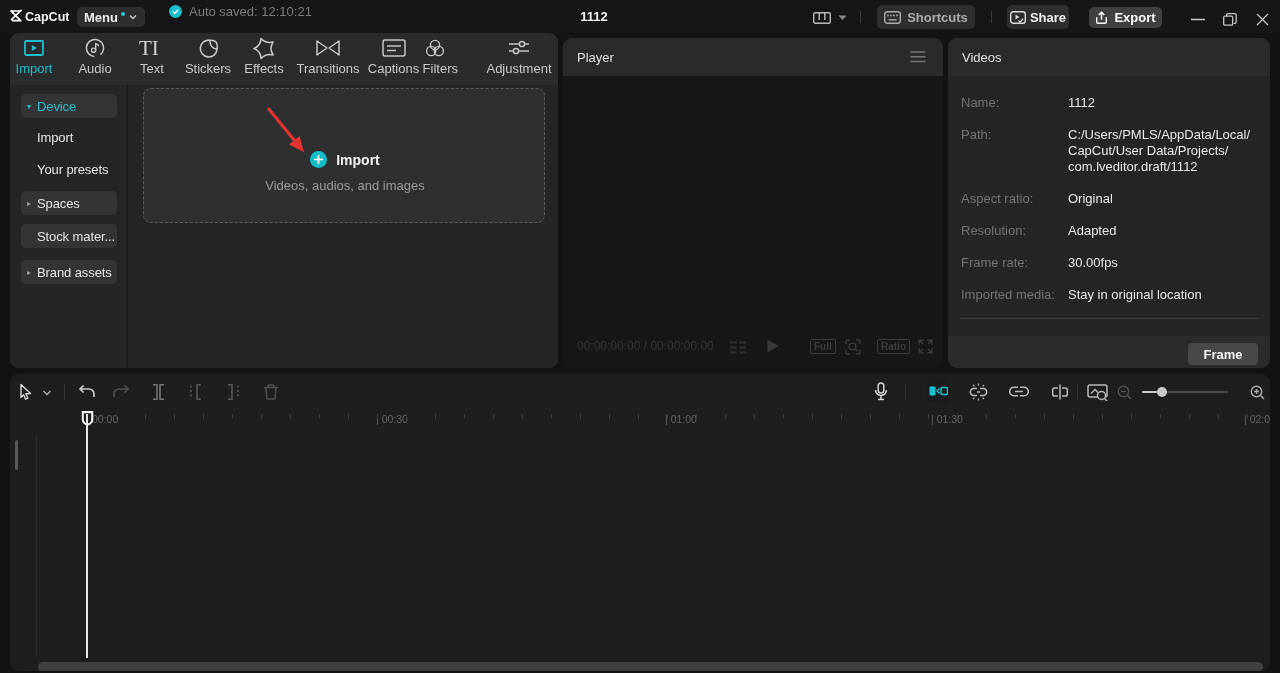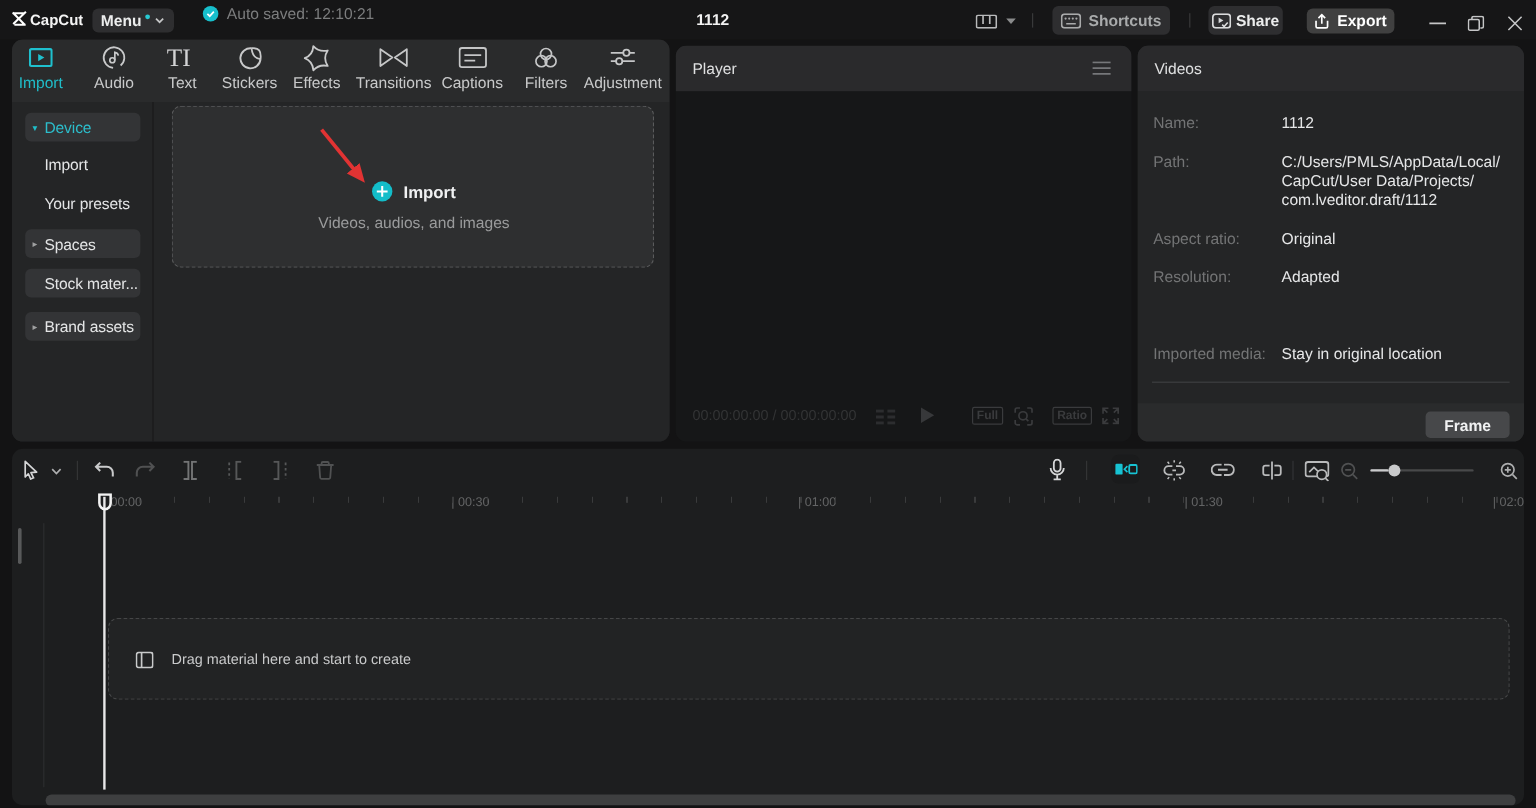--- a/index.html
+++ b/index.html
@@ -196,21 +196,21 @@
       <div class="tab" style="left:353px; width:61px;">
         <div class="ticon">
             <svg width="24" height="18" viewBox="0 0 24 18">
               <rect x="1" y="1" width="22" height="16" rx="2" fill="none" stroke="#c5c6c7" stroke-width="1.5"></rect>
               <line x1="5" y1="7" x2="19" y2="7" stroke="#c5c6c7" stroke-width="1.5"></line>
               <line x1="5" y1="11.5" x2="14" y2="11.5" stroke="#c5c6c7" stroke-width="1.5"></line>
             </svg>
           </div>
         Captions
       </div>
-      <div class="tab" style="left:422px; width:46px;">
+      <div class="tab" style="left:402px; width:46px;text-align:right;">
         <div class="ticon">
             <svg width="22" height="20" viewBox="0 0 22 20">
               <circle cx="11" cy="7" r="4.6" fill="none" stroke="#c5c6c7" stroke-width="1.4"></circle>
               <circle cx="7.2" cy="13" r="4.6" fill="none" stroke="#c5c6c7" stroke-width="1.4"></circle>
               <circle cx="14.8" cy="13" r="4.6" fill="none" stroke="#c5c6c7" stroke-width="1.4"></circle>
             </svg>
           </div>
         Filters
       </div>
       <div class="tab" style="left:470px; width:78px;">
@@ -295,20 +295,24 @@
         <div class="dval">C:/Users/PMLS/AppData/Local/<br>CapCut/User Data/Projects/<br>com.lveditor.draft/1112</div>
       </div>
     <div class="drow" style="top:153px;">
         <div class="dlabel">Aspect ratio:</div>
         <div class="dval">Original</div>
       </div>
     <div class="drow" style="top:185px;">
         <div class="dlabel">Resolution:</div>
         <div class="dval">Adapted</div>
       </div>
+    <div class="drow" style="top:217px;">
+        <div class="dlabel">Frame rate:</div>
+        <div class="dval">30.00fps</div>
+      </div>
     <div class="drow" style="top:249px;">
         <div class="dlabel">Imported media:</div>
         <div class="dval">Stay in original location</div>
       </div>
     <div class="dsep"></div>
     <div class="abs" style="left:0;top:298px;width:322px;height:32px;background:#2a2b2c;"></div>
     <div class="modify">Frame</div>
   </div>
 
   <div id="timeline">
@@ -388,31 +392,24 @@
       <svg class="abs" style="left:1250px;top:11px;" width="15" height="15" viewBox="0 0 15 15">
           <circle cx="6.5" cy="6.5" r="5.2" fill="none" stroke="#aeafb0" stroke-width="1.4"></circle>
           <path d="M4 6.5 H9 M6.5 4 V9" stroke="#aeafb0" stroke-width="1.4"></path>
           <line x1="10.5" y1="10.5" x2="14" y2="14" stroke="#aeafb0" stroke-width="1.4"></line>
         </svg>
     </div>
     <div class="ruler" id="ruler">
       <span class="rlabel" style="left:82px;">00:00</span>
       <span class="rlabel" style="left:366px;">| 00:30</span>
       <span class="rlabel" style="left:655px;">| 01:00</span>
-      <span class="rlabel" style="left:977px;">| 01:30</span>
+      <span class="rlabel" style="left:921px;">| 01:30</span>
       <span class="rlabel" style="left:1234px;">| 02:0</span>
       <div class="abs" style="left:106px; top:4px; width:1144px; height:5px; background:repeating-linear-gradient(to right, #3a3b3c 0 1px, transparent 1px 29px);"></div>
     </div>
-    <div class="track-box">
-        <svg class="abs" style="left:22px;top:27px;" width="15" height="14" viewBox="0 0 15 14">
-          <rect x="0.7" y="0.7" width="13.6" height="12.6" rx="2" fill="none" stroke="#c9cacb" stroke-width="1.4"></rect>
-          <line x1="5" y1="1" x2="5" y2="13" stroke="#c9cacb" stroke-width="1.4"></line>
-        </svg>
-        <span>Drag material here and start to create</span>
-      </div>
     <div class="playhead-line"></div>
     <svg class="abs" style="left:71px;top:37px;" width="13" height="15" viewBox="0 0 13 15">
         <path d="M1.8 1.1 H11.2 V8.2 A4.7 5.2 0 0 1 1.8 8.2 z" fill="none" stroke="#f2f2f2" stroke-width="2.1"></path>
       </svg>
     <div class="abs" style="left:5px;top:66px;width:3px;height:30px;border-radius:2px;background:#58595a;"></div>
     <div class="vline36"></div>
     <div class="hscroll"></div>
   </div>
 
 </div>

